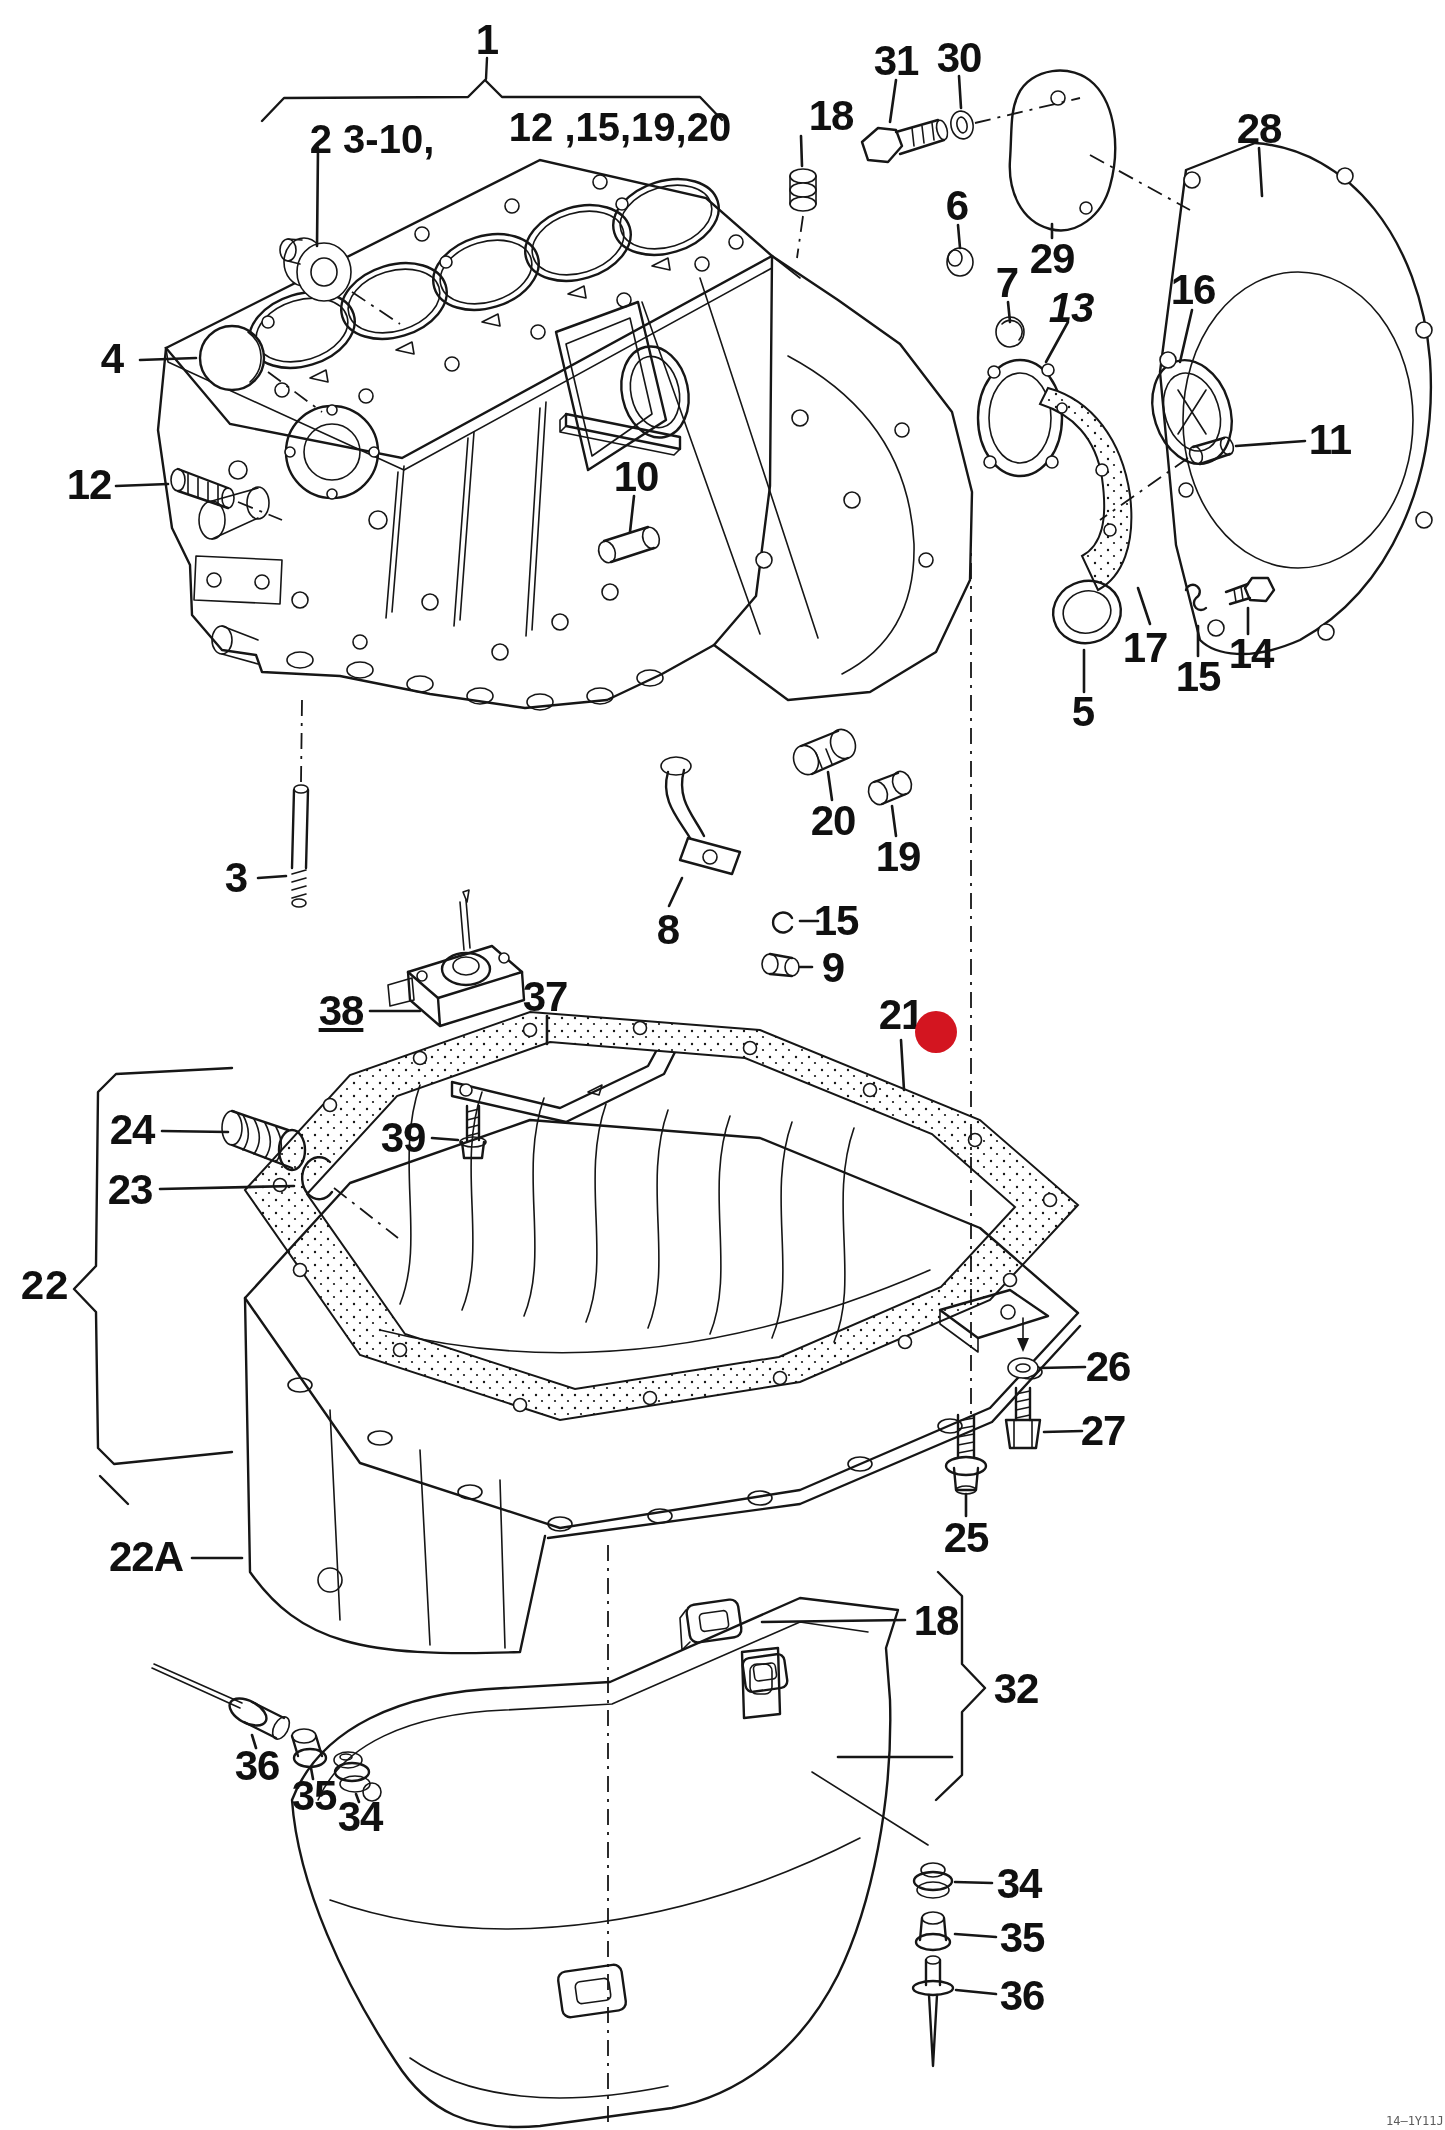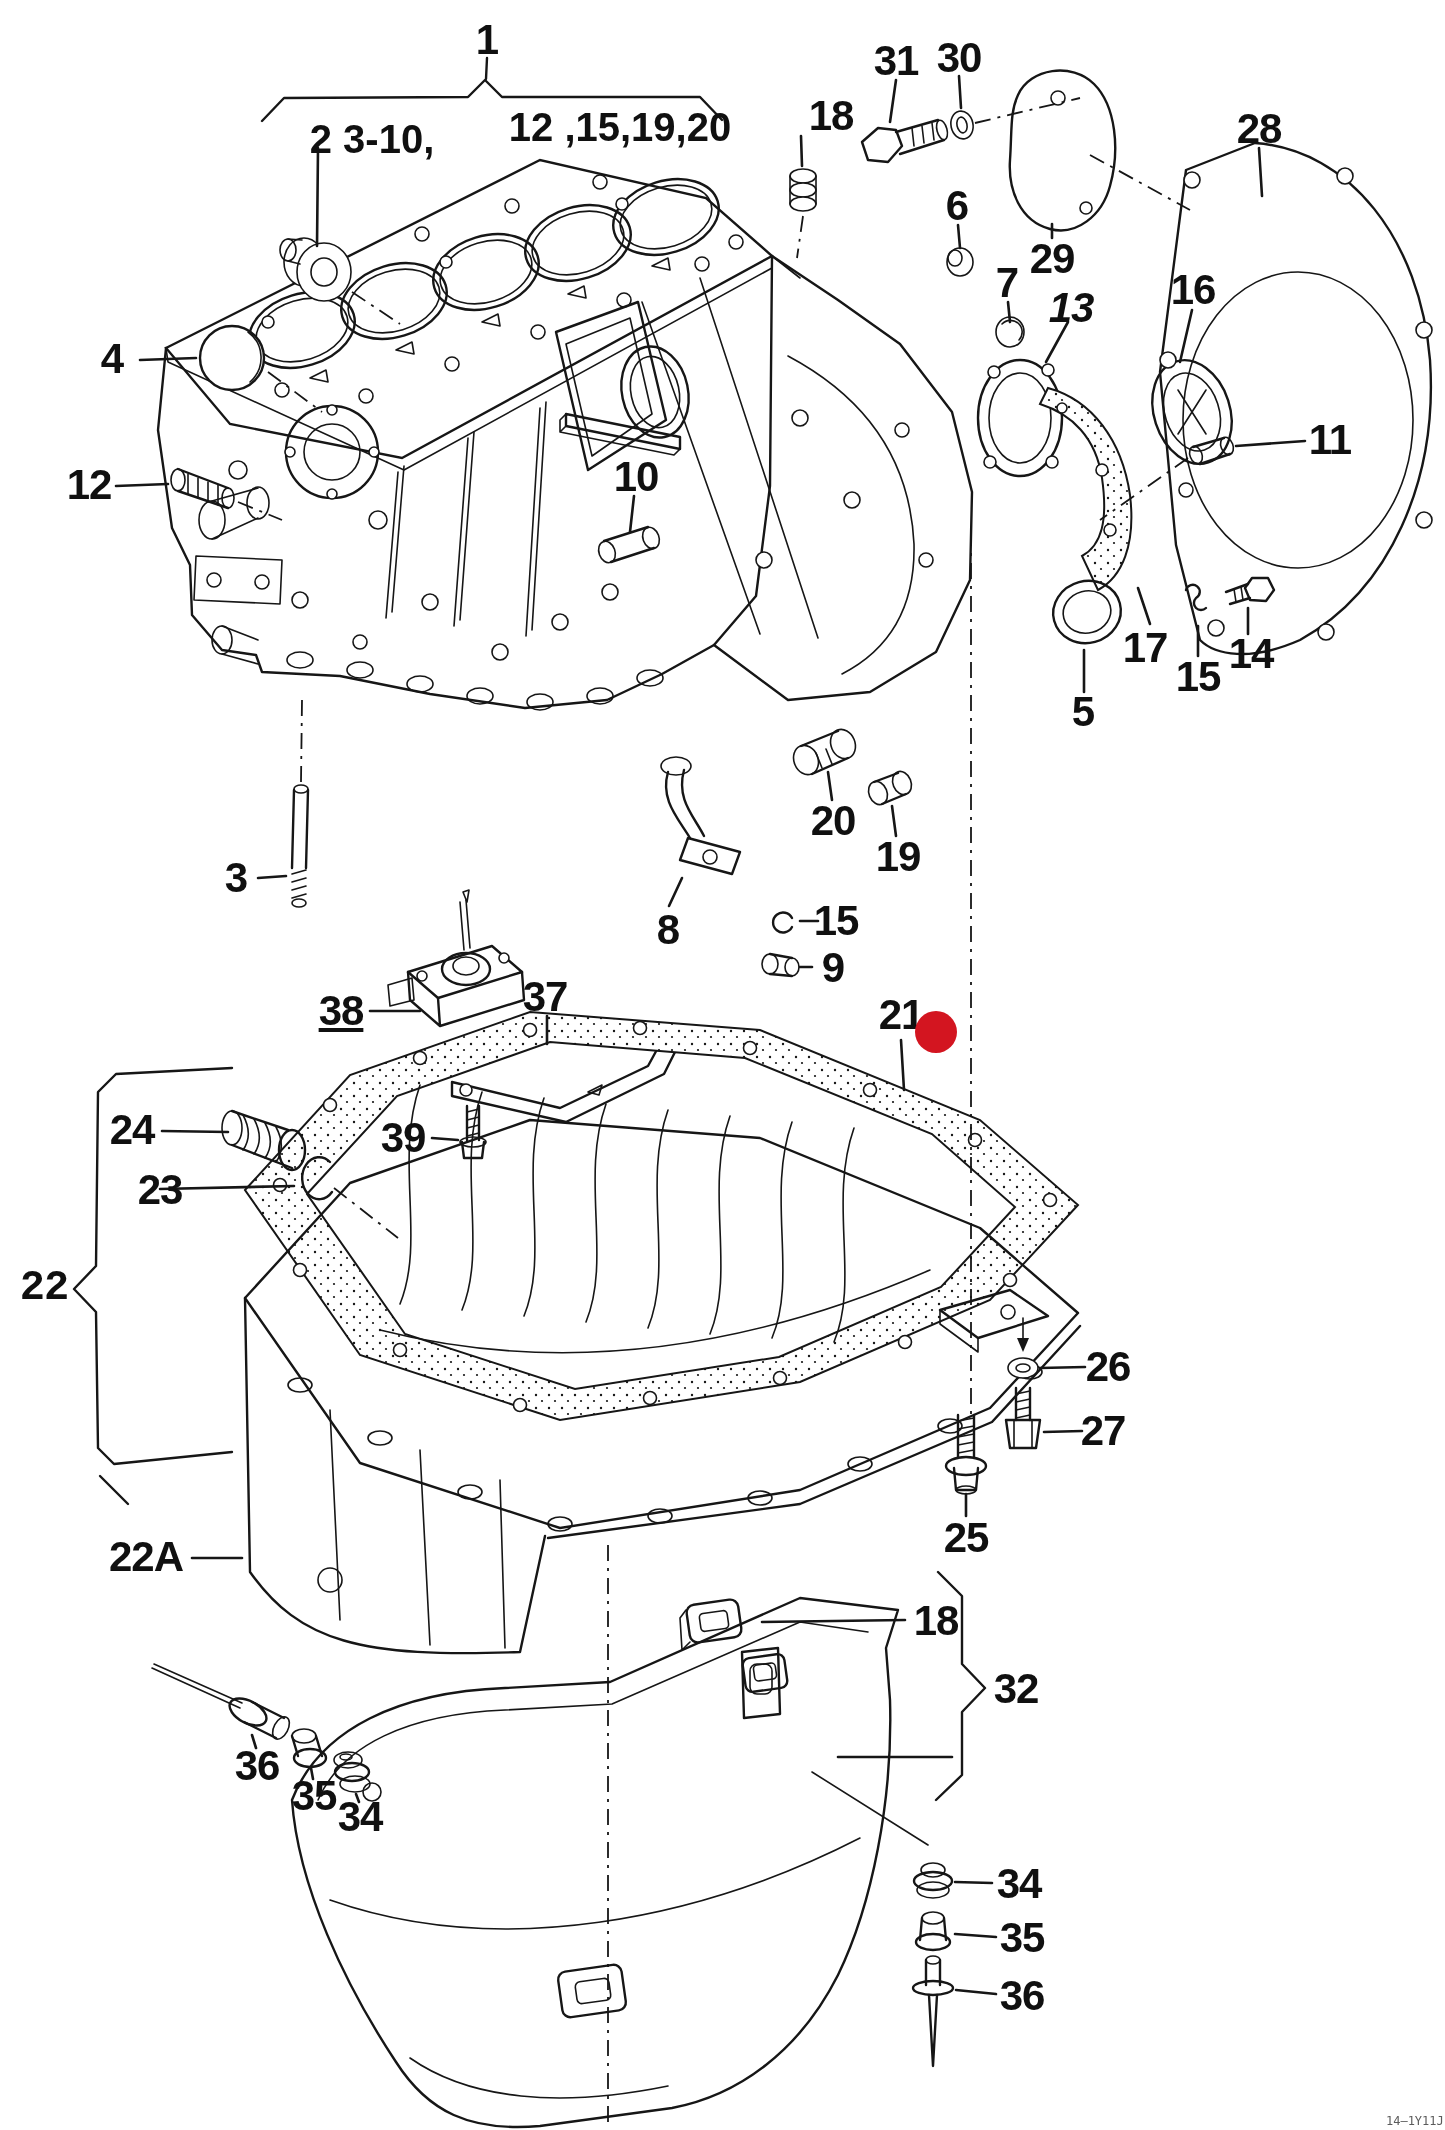--- a/index.html
+++ b/index.html
@@ -521,21 +521,21 @@
       <div class="plabel" style="left: 898px; top: 857px;">19</div>
       <div class="plabel" style="left: 236px; top: 878px;">3</div>
       <div class="plabel" style="left: 668px; top: 930px;">8</div>
       <div class="plabel" style="left: 836px; top: 921px;">15</div>
       <div class="plabel" style="left: 833px; top: 968px;">9</div>
       <div class="plabel" style="left: 901px; top: 1015px;">21</div>
       <div class="plabel" style="left: 341px; top: 1011px; text-decoration: underline;">38</div>
       <div class="plabel" style="left: 545px; top: 997px;">37</div>
       <div class="plabel" style="left: 403px; top: 1138px;">39</div>
       <div class="plabel" style="left: 132px; top: 1130px;">24</div>
-      <div class="plabel" style="left: 130px; top: 1190px; margin-left: 30px;">23</div>
+      <div class="plabel" style="left: 130px; top: 1190px;">23</div>
       <div class="plabel" style="left: 44px; top: 1288px; font-family: Liberation Mono, monospace;">22</div>
       <div class="plabel" style="left: 146px; top: 1557px;">22A</div>
       <div class="plabel" style="left: 1108px; top: 1367px;">26</div>
       <div class="plabel" style="left: 1103px; top: 1431px;">27</div>
       <div class="plabel" style="left: 966px; top: 1538px;">25</div>
       <div class="plabel" style="left: 936px; top: 1621px;">18</div>
       <div class="plabel" style="left: 1016px; top: 1689px;">32</div>
       <div class="plabel" style="left: 257px; top: 1766px;">36</div>
       <div class="plabel" style="left: 314px; top: 1796px;">35</div>
       <div class="plabel" style="left: 360px; top: 1817px;">34</div>

